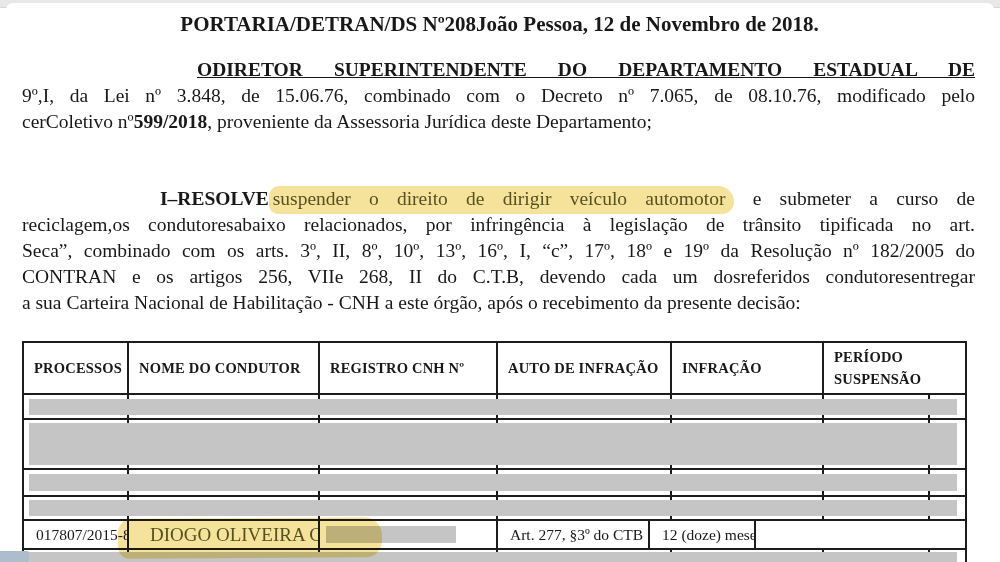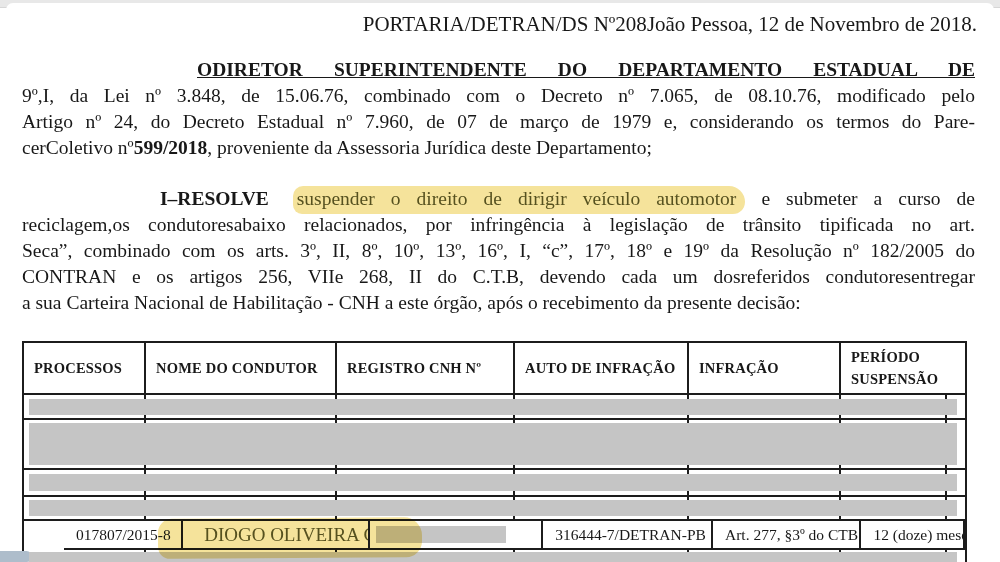--- a/index.html
+++ b/index.html
@@ -5,38 +5,38 @@
   html,body{margin:0;padding:0;}
   body{
     position:relative;width:1000px;height:562px;overflow:hidden;
     background:#ffffff;font-family:"Liberation Serif","DejaVu Serif",serif;
     color:var(--ink,#181818);
   }
   .scan-top{position:absolute;top:0;left:0;width:1000px;height:7px;background:#e8e8e8;border-bottom:1px solid #d6d6d6;}
   .scan-top-page{position:absolute;top:3px;left:6px;width:988px;height:8px;background:#ffffff;border-radius:7px 7px 0 0;}
   .corner-accent{position:absolute;left:0;top:551px;width:32px;height:11px;background:var(--accent,#aebdcb);border-radius:0 7px 7px 0;}
 
-  .doc-header{position:absolute;left:22px;top:10px;width:955px;display:flex;justify-content:flex-end;
-    font-weight:normal;font-size:21px;line-height:28px;}
+  .doc-header{position:absolute;left:22px;top:10px;width:955px;display:flex;justify-content:center;
+    font-weight:bold;font-size:21px;line-height:28px;}
 
   .para{position:absolute;left:22px;width:953px;font-size:19.5px;line-height:26px;}
   .para-1{top:57px;}
   .para-2{top:186px;}
   .line{text-align:justify;text-align-last:justify;}
   .line.last{text-align-last:auto;}
   .b{font-weight:bold;}
   .h{background:var(--hl-bg,rgba(243,222,138,.85));color:var(--hl-ink,#56511f);
-     padding:2px 9px 5px 4px;border-radius:10px 16px 12px 9px;margin-left:24px;}
+     padding:2px 9px 5px 4px;border-radius:10px 16px 12px 9px;}
 
   .tbl{position:absolute;left:22px;top:341px;width:941px;border:2px solid var(--bd,#1c1c1c);border-bottom:none;background:#fff;}
   .tr{display:flex;position:relative;border-bottom:2px solid var(--bd,#1c1c1c);}
   .tr.cut{border-bottom:none;}
   .td{box-sizing:border-box;border-right:2px solid var(--bd,#1c1c1c);display:flex;align-items:center;overflow:hidden;}
   .td:last-child{border-right:none;}
-  .c0{width:122px;}.c1{width:191px;}.c2{width:178px;}.c3{width:174px;}.c4{width:152px;}.c5{width:106px;}
+  .c0{width:105px;}.c1{width:191px;}.c2{width:178px;}.c3{width:174px;}.c4{width:152px;}.c5{width:106px;}
   .th{height:50px;font-weight:bold;font-size:14.5px;line-height:22px;letter-spacing:.2px;padding:3px 8px 3px 10px;}
   .cell-text{font-size:15.5px;padding-left:12px;white-space:nowrap;}
   .cell-name{font-size:19px;padding-left:21px;color:var(--hl-ink,#56511f);position:relative;z-index:5;white-space:nowrap;}
   .redact-bar{position:absolute;left:5px;right:8px;background:var(--redact,#c5c5c5);z-index:3;}
   .cell-redact{position:relative;}
   .cell-redact .inbar{position:absolute;left:6px;width:130px;background:var(--redact,#c5c5c5);}
   .name-blob{position:absolute;left:94px;top:-3px;width:264px;height:40px;z-index:4;
      background:var(--hl-bg,rgba(243,222,138,.85));mix-blend-mode:multiply;
      border-radius:14px 18px 16px 12px;transform:rotate(-.4deg);pointer-events:none;}
 </style>
@@ -47,21 +47,20 @@
 <div class="scan-top-page"></div>
 
 <div class="doc-header">
   <div>PORTARIA/DETRAN/DS Nº208</div>
   <div>João Pessoa, 12 de Novembro de 2018.</div>
 </div>
 
 <div class="para para-1">
     <div class="line" style="text-indent: 175px; text-decoration: underline;"><span class="b">ODIRETOR SUPERINTENDENTE DO DEPARTAMENTO ESTADUAL DE</span></div>
     <div class="line"><span>9º,I, da Lei nº 3.848, de 15.06.76, combinado com o Decreto nº 7.065, de 08.10.76, modificado pelo</span></div>
-    <div class="line"><span>Artigo nº 24, do Decreto Estadual nº 7.960, de 07 de março de 1979 e, considerando os termos do Pare-</span></div>
     <div class="line last"><span>cerColetivo nº</span><span class="b">599/2018</span><span>, proveniente da Assessoria Jurídica deste Departamento;</span></div>
   </div>
 <div class="para para-2">
     <div class="line" style="text-indent: 138px;"><span class="b">I–RESOLVE</span><span class="h">suspender o direito de dirigir veículo automotor</span><span> e submeter a curso de</span></div>
     <div class="line"><span>reciclagem,os condutoresabaixo relacionados, por infringência à legislação de trânsito tipificada no art.</span></div>
     <div class="line"><span>Seca”, combinado com os arts. 3º, II, 8º, 10º, 13º, 16º, I, “c”, 17º, 18º e 19º da Resolução nº 182/2005 do</span></div>
     <div class="line"><span>CONTRAN e os artigos 256, VIIe 268, II do C.T.B, devendo cada um dosreferidos condutoresentregar</span></div>
     <div class="line last"><span>a sua Carteira Nacional de Habilitação - CNH a este órgão, após o recebimento da presente decisão:</span></div>
   </div>
 
@@ -104,27 +103,26 @@
       </div>
       <div class="tr" style="height: 22px;">
         <div class="td c0"></div>
         <div class="td c1"></div>
         <div class="td c2"></div>
         <div class="td c3"></div>
         <div class="td c4"></div>
         <div class="td c5"></div>
         <div class="redact-bar" style="height: 16px; top: 3px;"></div>
       </div>
-      <div class="tr" style="height: 27px; margin-left: 40px;">
+      <div class="tr" style="height: 27px;">
         <div class="td c0 cell-text">017807/2015-8</div>
         <div class="td c1 cell-name">DIOGO OLIVEIRA CUNHA LIMA</div>
         <div class="td c2 cell-redact">
           <div class="inbar" style="height: 17px; top: 5px;"></div>
         </div>
-        <div class="td c3 cell-text">316444-7/DETRAN-PB</div>
         <div class="td c4 cell-text">Art. 277, §3º do CTB</div>
         <div class="td c5 cell-text">12 (doze) meses</div>
         <div class="name-blob"></div>
       </div>
       <div class="tr cut" style="height: 12px;">
         <div class="td c0"></div>
         <div class="td c1"></div>
         <div class="td c2"></div>
         <div class="td c3"></div>
         <div class="td c4"></div>

